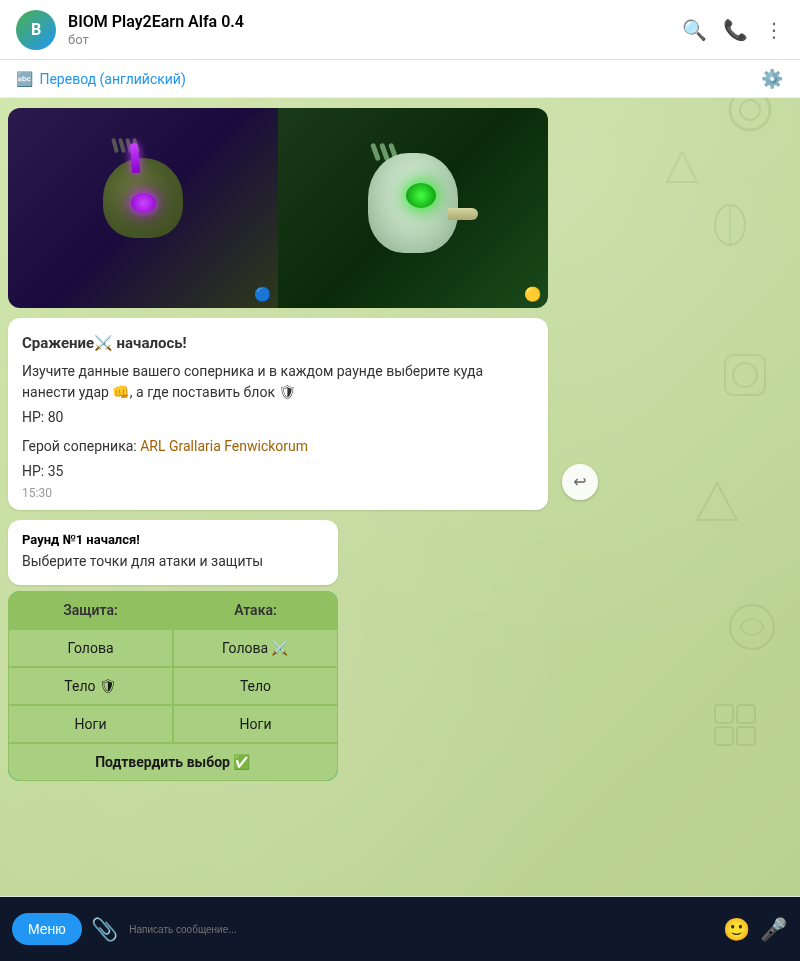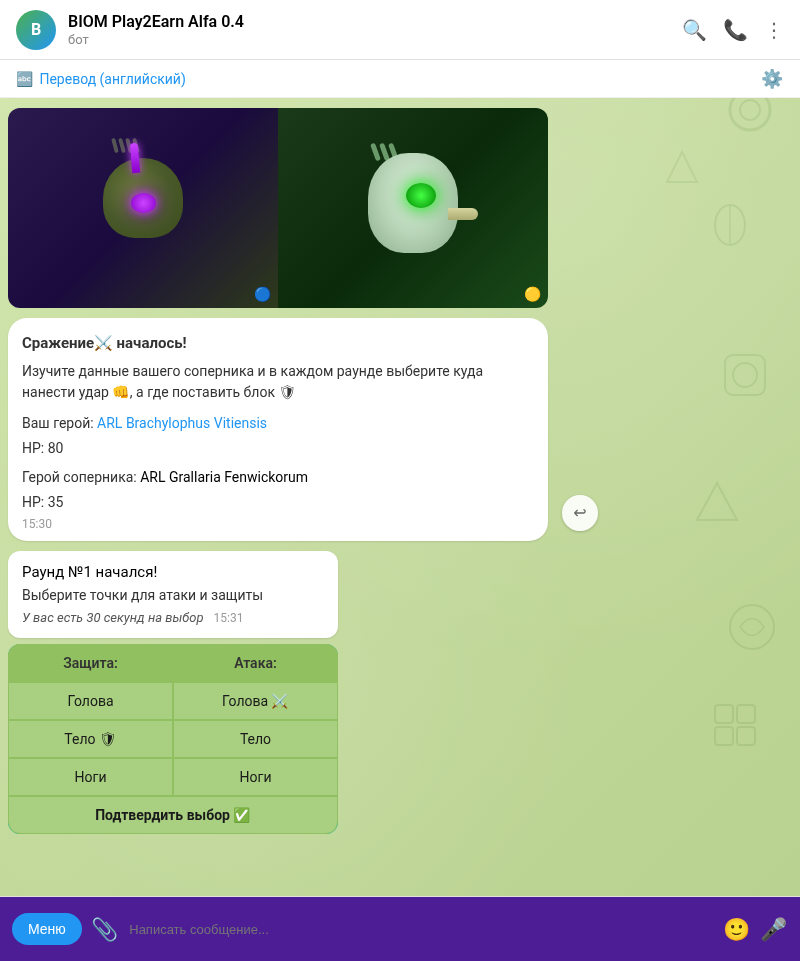--- a/index.html
+++ b/index.html
@@ -283,22 +283,22 @@
       background: #fff;
       border-radius: 12px;
       padding: 12px 14px;
       margin-bottom: 6px;
       max-width: 330px;
       box-shadow: 0 1px 2px rgba(0,0,0,0.1);
       position: relative;
       z-index: 5;
     }
     .round-bubble .round-title {
-      font-weight: normal;
-      font-size: 15px;
+      font-weight: bold;
+      font-size: 13px;
       margin-bottom: 6px;
     }
     .round-bubble .round-text {
       font-size: 14px;
       color: #333;
       margin-bottom: 4px;
     }
     .round-bubble .round-note {
       font-style: italic;
       font-size: 13px;
@@ -371,21 +371,21 @@
       display: grid;
       grid-template-columns: 1fr 1fr;
     }
 
     
     .bottom-bar {
       position: absolute;
       bottom: 0;
       left: 0;
       right: 0;
-      background: #4c1d95;
+      background: #0f172a;
       height: 65px;
       display: flex;
       align-items: center;
       padding: 13px 12px;
       gap: 10px;
       border-top: 1px solid #e0e0e0;
       z-index: 10;
     }
     .menu-btn {
       background: #2196f3;
@@ -399,21 +399,21 @@
     }
     .attach-icon {
       color: #888;
       font-size: 22px;
       cursor: pointer;
     }
     .message-input {
       flex: 1;
       border: none;
       outline: none;
-      font-size: 13px;
+      font-size: 10px;
       color: #aaa;
       background: transparent;
     }
     .emoji-icon {
       color: #888;
       font-size: 22px;
       cursor: pointer;
     }
     .mic-icon {
       color: #888;
@@ -508,46 +508,38 @@
         </div>
         <div class="head">
           <div class="eye"></div>
           <div class="beak"></div>
         </div>
       </div>
       <div class="img-badge">🟡</div>
     </div>
   </div>
 
-  <div class="message-bubble" style="position:relative;border-radius:19px;">
+  <div class="message-bubble" style="position:relative;">
     <div class="battle-msg">
       <p class="title">Сражение⚔️ началось!</p>
       <p style="margin-top:6px;">Изучите данные вашего соперника и в каждом раунде выберите куда нанести удар 👊, а где поставить блок 🛡</p>
-      <p style="margin-top:10px;">
-        <span>Ваш герой:</span>
-        <span style="color:#2196f3;">ARL Brachylophus Vitiensis</span>
-      </p>
       <p>HP: 80</p>
       <p style="margin-top:8px;">
         <span>Герой соперника:</span>
-        <span style="color:#000000;">ARL Grallaria Fenwickorum</span>
+        <span style="color:#a16207;">ARL Grallaria Fenwickorum</span>
       </p>
       <p>HP: 35</p>
     </div>
     <div class="time">15:30</div>
     <div class="reply-btn">↩</div>
   </div>
 
   <div class="round-bubble">
     <div class="round-title">Раунд №1 начался!</div>
     <div class="round-text">Выберите точки для атаки и защиты</div>
-    <div style="margin-top:4px;">
-      <span class="round-note">У вас есть 30 секунд на выбор</span>
-      <span class="round-time">15:31</span>
-    </div>
   </div>
 
   <div class="inline-keyboard">
 
     <div class="kb-header-row">
       <button class="kb-btn header-btn">Защита:</button>
       <button class="kb-btn header-btn">Атака:</button>
     </div>
 
     <div class="kb-grid">

